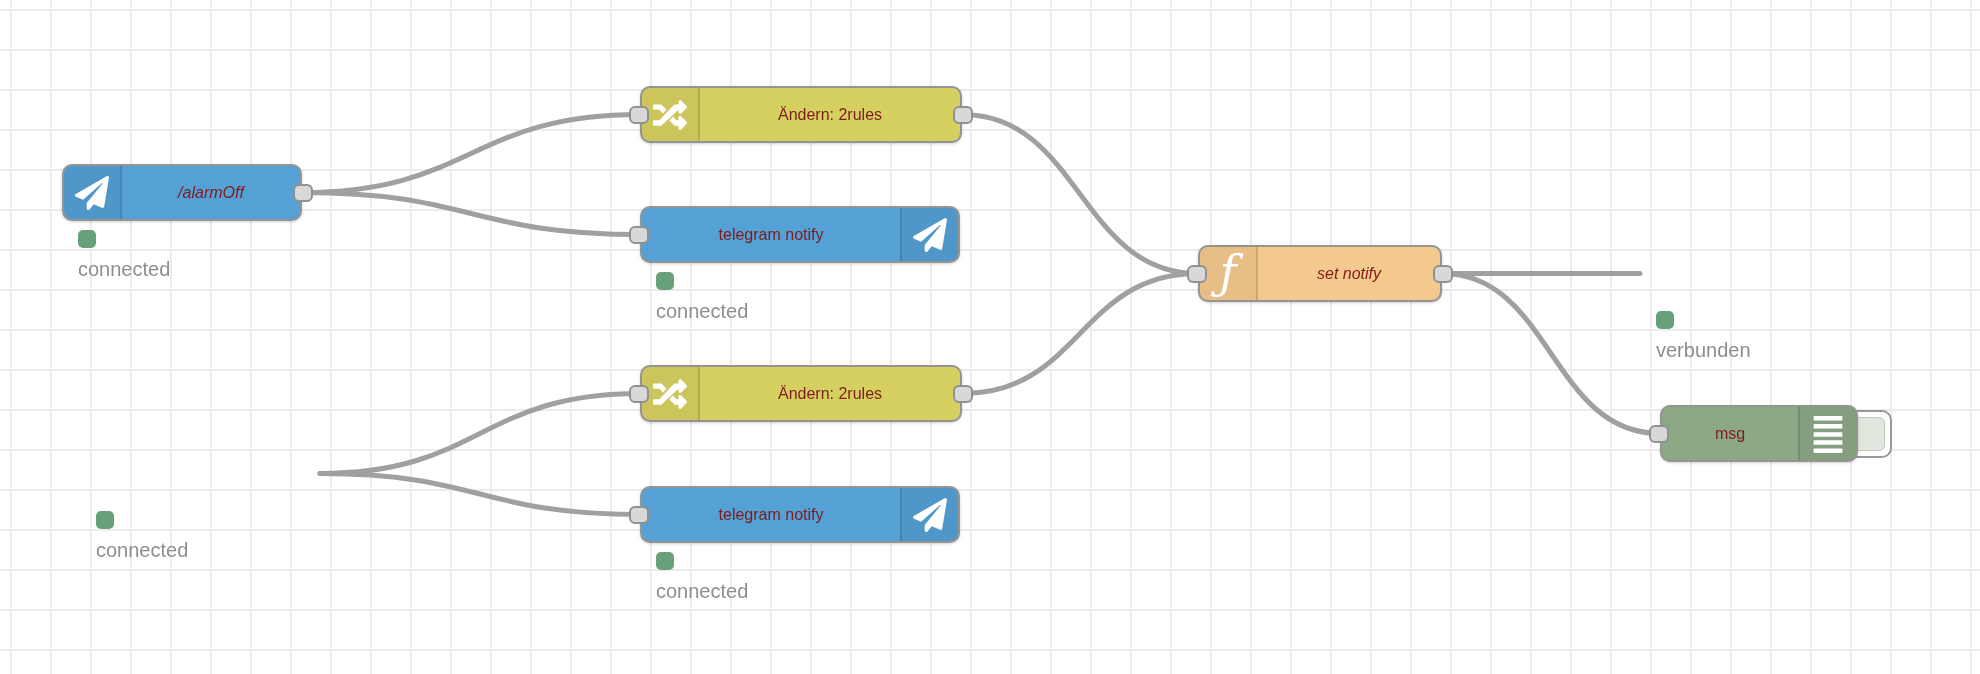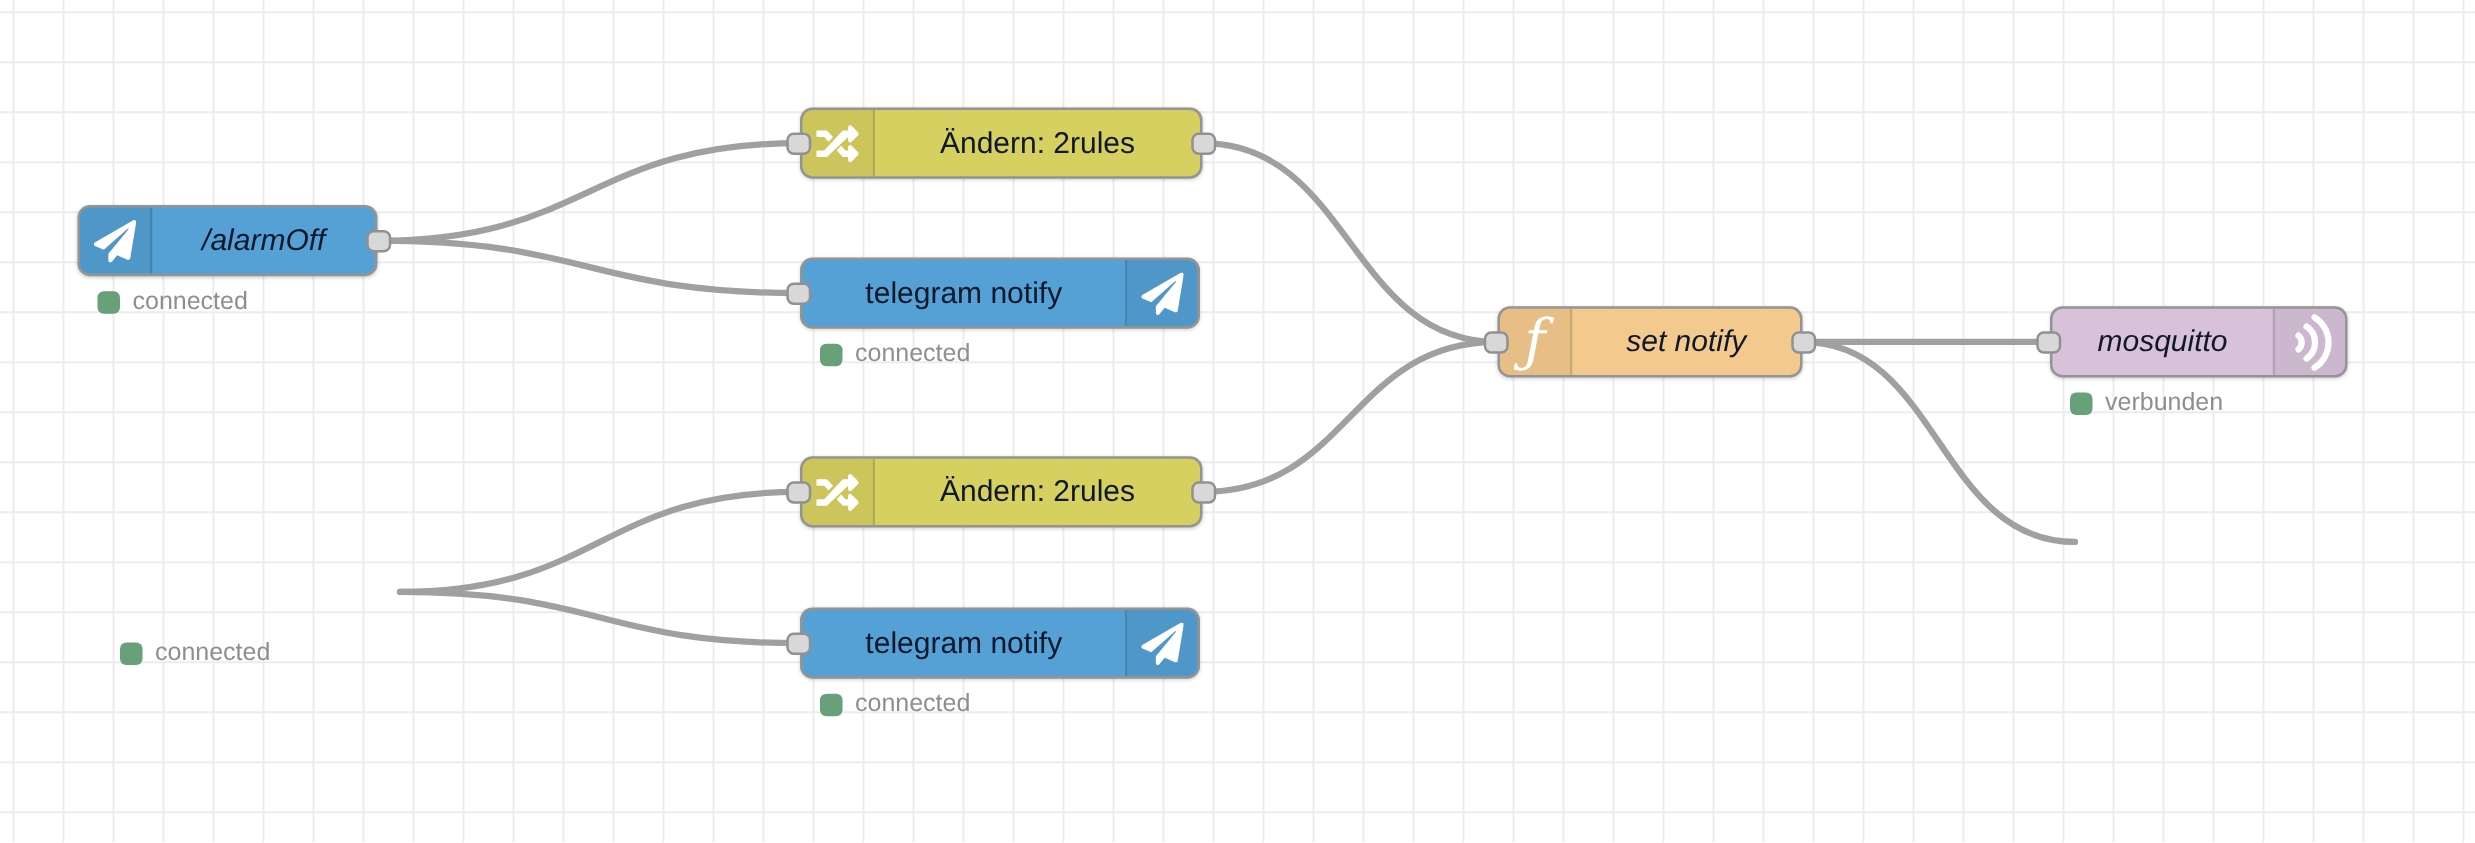--- a/index.html
+++ b/index.html
@@ -22,32 +22,32 @@
     box-shadow:0 1px 3px rgba(0,0,0,0.18);
   }
   .icon-region{
     width:56px;align-self:stretch;flex:0 0 56px;
     display:flex;align-items:center;justify-content:center;
     background:rgba(0,0,0,0.05);
   }
   .icon-region.left{border-right:2px solid rgba(0,0,0,0.12);border-radius:8px 0 0 8px;}
   .icon-region.right{border-left:2px solid rgba(0,0,0,0.12);border-radius:0 8px 8px 0;}
   .node-label{
-    flex:1;text-align:center;font-size:24px;color:#0f172a;
+    flex:1;text-align:center;font-size:16px;color:#7f1d1d;
     white-space:nowrap;overflow:hidden;
   }
   .node-label.italic{font-style:italic;}
   .fn-glyph{font-family:"DejaVu Serif",serif;font-style:italic;font-size:46px;color:#fff;line-height:1;margin-top:-4px;}
   .port{
     position:absolute;z-index:2;width:20px;height:18px;box-sizing:border-box;
     background:#d8d8d8;border:2px solid #919191;border-radius:6px;
   }
   .port.input{left:-11px;top:50%;transform:translateY(-50%);}
   .port.output{right:-11px;top:50%;transform:translateY(-50%);}
-  .status{position:absolute;display:flex;align-items:center;gap:10px;z-index:2;}
+  .status{position:absolute;display:flex;align-items:flex-start;gap:10px;z-index:2;flex-direction:column;}
   .status-dot{width:18px;height:18px;border-radius:5px;flex:0 0 18px;}
   .status-text{font-size:20px;color:#8e8e8e;white-space:nowrap;}
   .debug-btn{
     position:absolute;z-index:0;width:60px;height:48px;right:-34px;top:50%;
     transform:translateY(-50%);box-sizing:border-box;
     border:2px solid #999;border-radius:10px;background:#fdfdfd;padding:5px;
   }
   .debug-btn-inner{
     width:100%;height:100%;box-sizing:border-box;
     background:#e0e8de;border:1px solid #c2c8c0;border-radius:6px;
@@ -143,32 +143,37 @@
     <div class="node" style="left: 1198px; top: 245px; width: 244px; height: 57px;">
       <div class="node-body" style="background: rgb(244, 201, 141);">
         <div class="icon-region left">
           <span class="fn-glyph">ƒ</span>
         </div>
         <div class="node-label italic">set notify</div>
       </div>
       <div class="port input"></div>
       <div class="port output"></div>
     </div>
-    <div class="node" style="left: 1640px; top: 245px; width: 238px; height: 57px;">
-      <div class="node-body" style="background: rgb(215, 194, 218);">
-        <div class="node-label italic">mosquitto</div>
+    <div class="status" style="left: 1656px; top: 311px;">
+      <span class="status-dot" style="background: rgb(104, 160, 122);"></span>
+      <span class="status-text">verbunden</span>
+    </div>
+    <div class="node" style="left: 1660px; top: 405px; width: 198px; height: 57px;">
+      <div class="debug-btn">
+        <div class="debug-btn-inner"></div>
+      </div>
+      <div class="node-body" style="background: rgb(140, 168, 133);">
+        <div class="node-label">msg</div>
         <div class="icon-region right">
-          <svg width="44" height="60" viewBox="0 0 48 64">
-            <g fill="none" stroke="#fff" stroke-width="5.5" stroke-linecap="round">
-              <path d="M14 26 a8 8 0 0 1 0 12"></path>
-              <path d="M21 18 a17 17 0 0 1 0 28"></path>
-              <path d="M28 10 a26 26 0 0 1 0 44"></path>
+          <svg width="36" height="44" viewBox="0 0 40 44">
+            <g fill="#fff">
+              <rect x="4" y="2" width="32" height="5" rx="1"></rect>
+              <rect x="4" y="11" width="32" height="5" rx="1"></rect>
+              <rect x="4" y="20" width="32" height="5" rx="1"></rect>
+              <rect x="4" y="29" width="32" height="5" rx="1"></rect>
+              <rect x="4" y="38" width="32" height="5" rx="1"></rect>
             </g>
           </svg>
         </div>
       </div>
       <div class="port input"></div>
     </div>
-    <div class="status" style="left: 1656px; top: 311px;">
-      <span class="status-dot" style="background: rgb(104, 160, 122);"></span>
-      <span class="status-text">verbunden</span>
-    </div>
   </div>
 
 </body></html>

